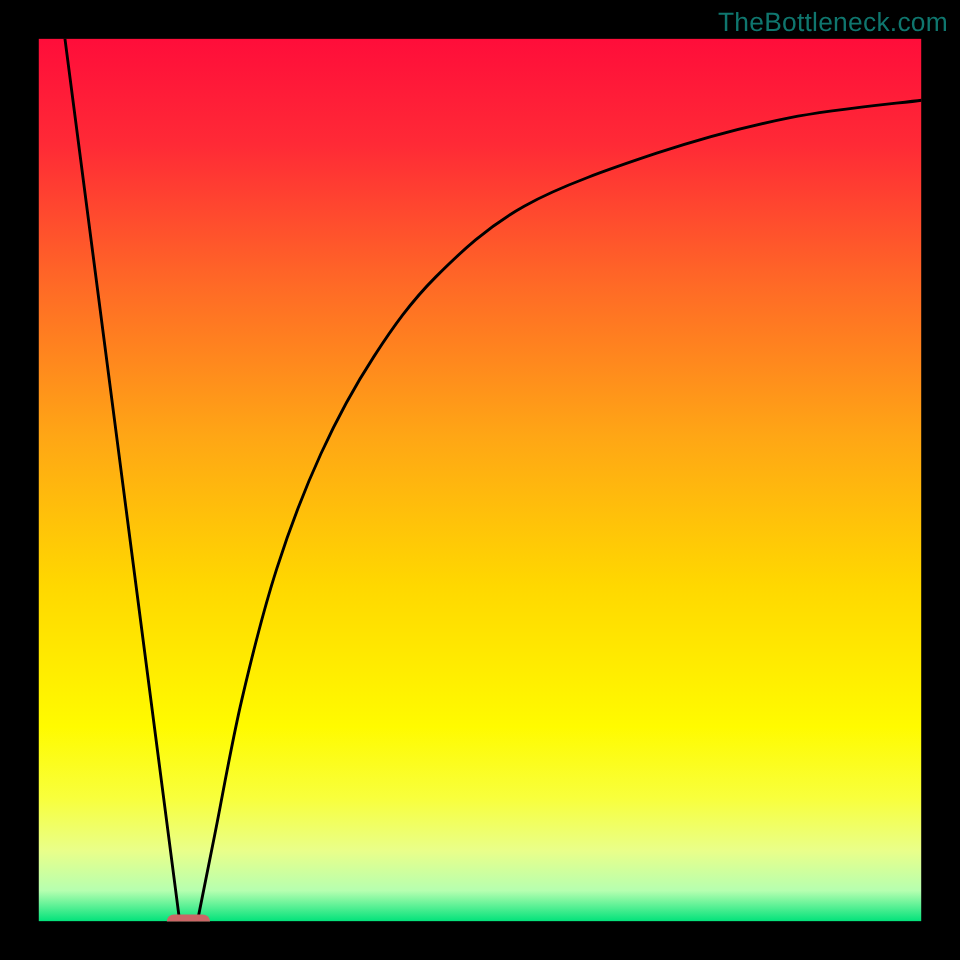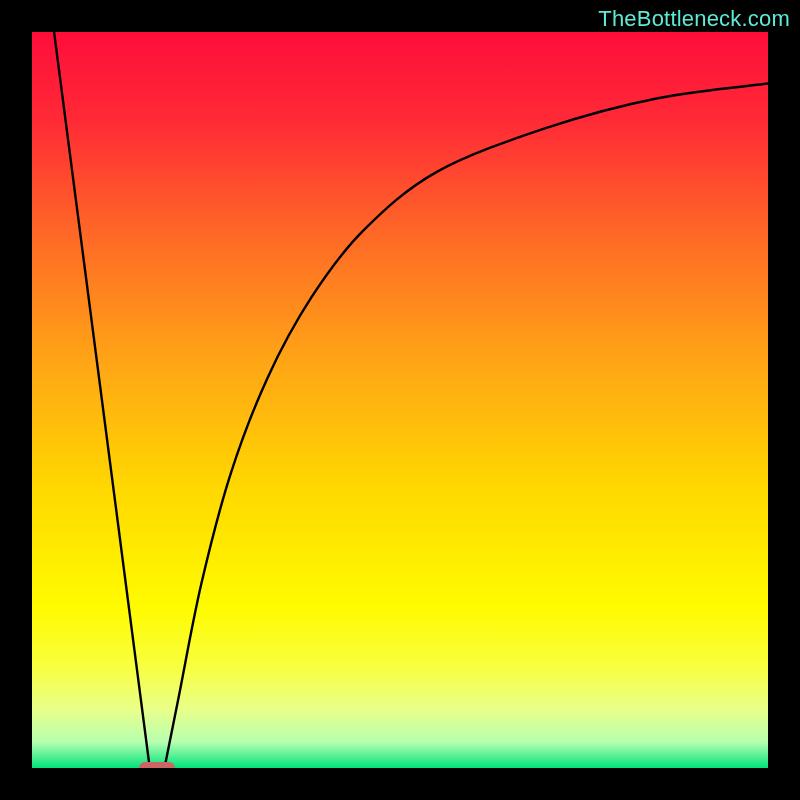--- a/index.html
+++ b/index.html
@@ -31,21 +31,21 @@
   .curve-svg {
     position: absolute;
     inset: 0;
     width: 100%;
     height: 100%;
   }
   .watermark {
     position: absolute;
     top: 6px;
     right: 10px;
-    color: #5eead4;
+    color: #0f766e;
     font-size: 22px;
     letter-spacing: 0.2px;
     user-select: none;
   }
   .min-marker {
     position: absolute;
     width: 36px;
     height: 12px;
     border-radius: 6px;
     transform: translate(-50%, -50%);

